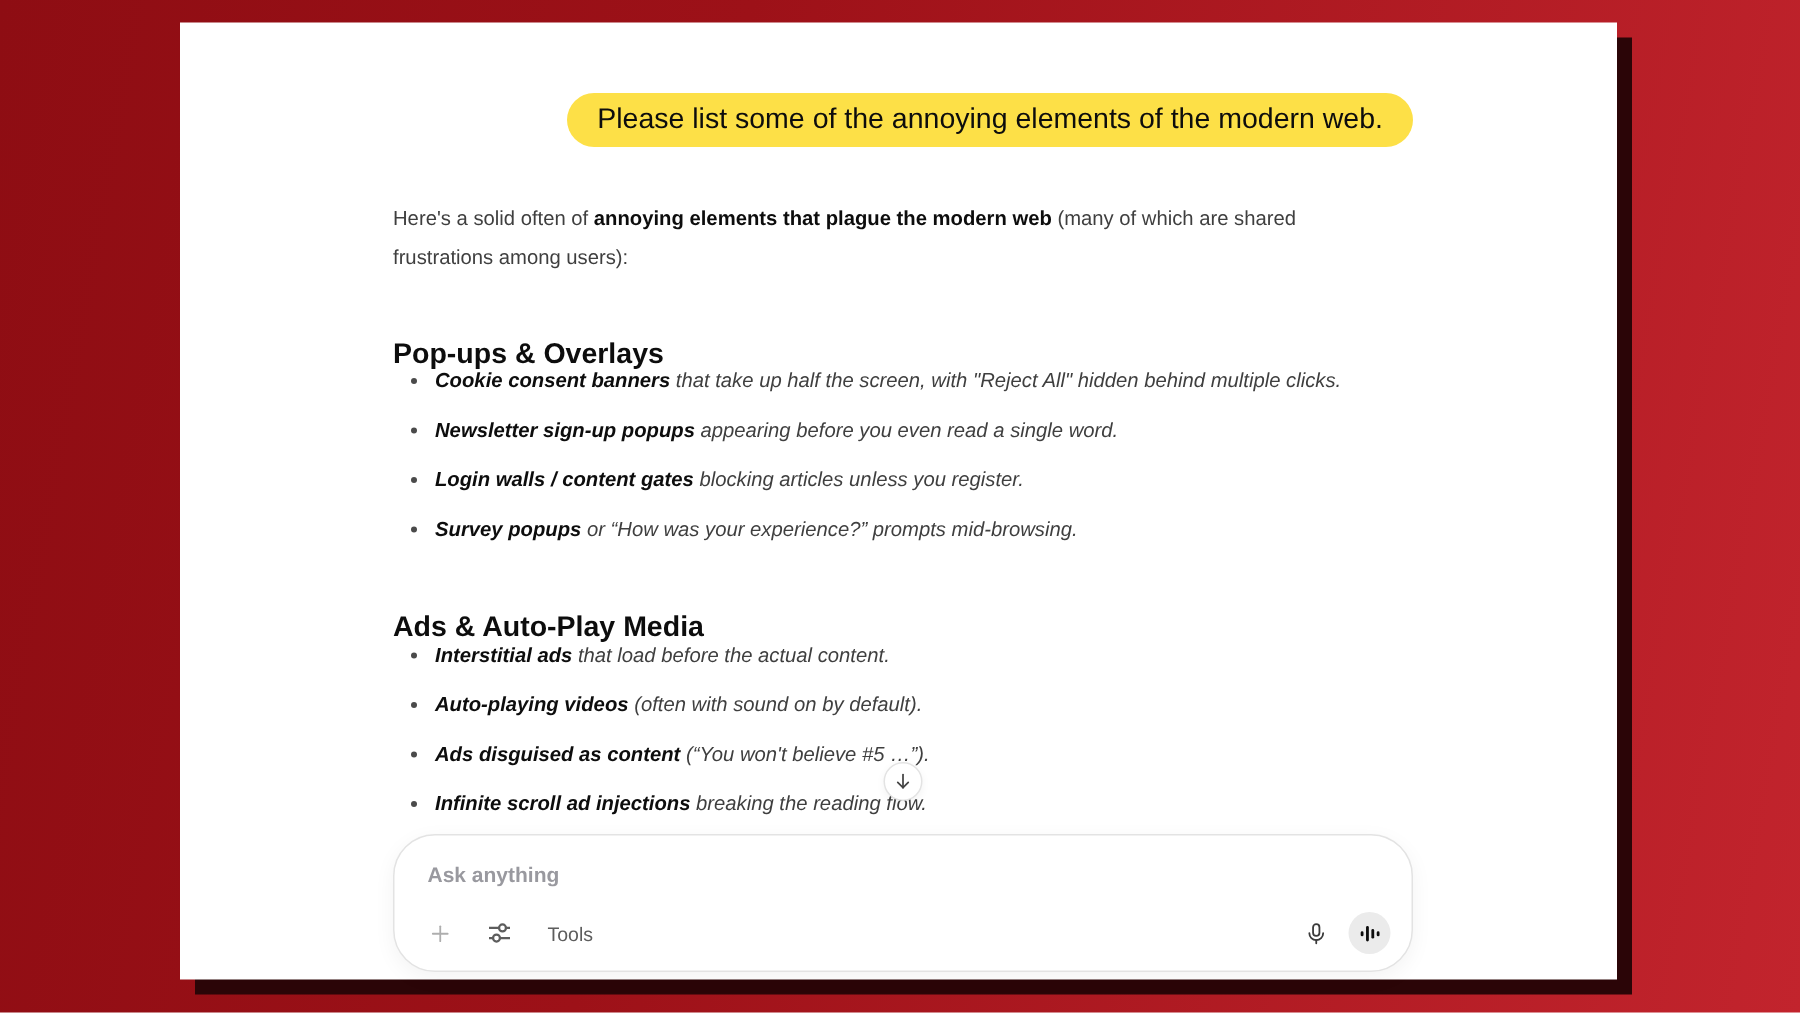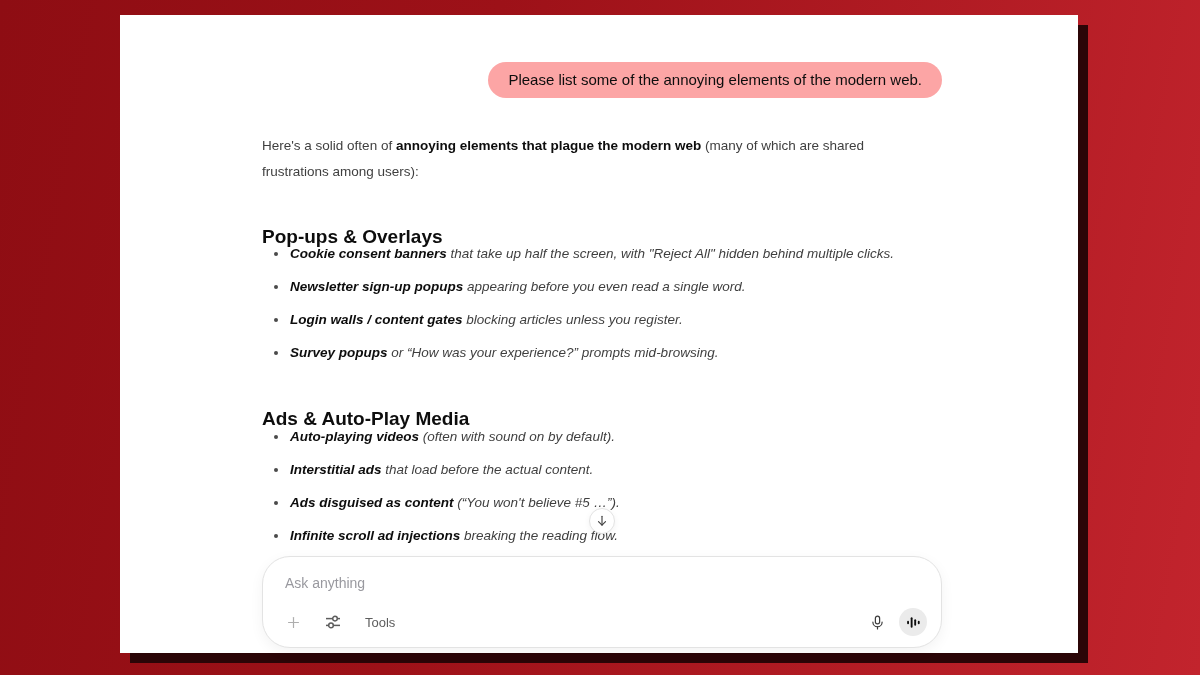--- a/index.html
+++ b/index.html
@@ -12,22 +12,22 @@
   .card {
     position:absolute; left:120px; top:15px; width:958px; height:638px;
     background:#ffffff;
     box-shadow: 10px 10px 0 0 #2b0507;
   }
   .column { position:absolute; left:142px; top:0; width:680px; height:100%; }
 
   
   .bubble-row { position:absolute; top:47px; right:0; width:100%; display:flex; justify-content:flex-end; }
   .bubble {
-    background:#fca5a5; color:#0d0d0d; border-radius:18px;
-    padding:8px 20px; font-size:15px; line-height:20px; white-space:nowrap;
+    background:#fde047; color:#0d0d0d; border-radius:18px;
+    padding:8px 20px; font-size:19px; line-height:20px; white-space:nowrap;
   }
 
   
   .intro { position:absolute; top:118px; left:0; width:660px;
     font-size:13.5px; line-height:26px; color:#3f3f3f; }
   .intro strong { color:#0d0d0d; font-weight:700; }
 
   .h-sec { position:absolute; left:0; font-size:19px; line-height:26px; font-weight:700; color:#0d0d0d;margin-top:16px; }
   .blist { position:absolute; left:0; width:670px; list-style:none;font-style:italic; }
   .blist li {
@@ -50,21 +50,21 @@
 
   
   .composer {
     position:absolute; left:0; top:541px; width:680px; height:92px;
     background:#fff; border:1px solid #e3e3e3; border-radius:28px;
     box-shadow:0 4px 14px rgba(0,0,0,0.05); z-index:4;
   }
   .composer-input {
     position:absolute; left:22px; top:12px; width:560px; height:28px;
     border:none; outline:none; font-family:inherit;
-    font-size:14px; color:#0d0d0d; background:transparent;
+    font-size:14px; color:#0d0d0d; background:transparent;font-weight:bold;
   }
   .composer-input::placeholder { color:#99999f; }
   .composer-bottom {
     position:absolute; left:0; bottom:10px; width:100%; height:30px;
     display:flex; align-items:center; padding:0 14px 0 16px;
   }
   .icon-btn {
     width:28px; height:28px; display:flex; align-items:center; justify-content:center;
     border:none; background:transparent; cursor:pointer; border-radius:50%;
   }
@@ -97,22 +97,22 @@
     <h2 class="h-sec" style="top:193px;">Pop-ups &amp; Overlays</h2>
     <ul class="blist" style="top:227px;">
         <li><strong>Cookie consent banners</strong><span> that take up half the screen, with "Reject All" hidden behind multiple clicks.</span></li>
         <li><strong>Newsletter sign-up popups</strong><span> appearing before you even read a single word.</span></li>
         <li><strong>Login walls / content gates</strong><span> blocking articles unless you register.</span></li>
         <li><strong>Survey popups</strong><span> or “How was your experience?” prompts mid-browsing.</span></li>
       </ul>
 
     <h2 class="h-sec" style="top:375px;">Ads &amp; Auto-Play Media</h2>
     <ul class="blist" style="top:410px;">
+        <li><strong>Interstitial ads</strong><span> that load before the actual content.</span></li>
         <li><strong>Auto-playing videos</strong><span> (often with sound on by default).</span></li>
-        <li><strong>Interstitial ads</strong><span> that load before the actual content.</span></li>
         <li><strong>Ads disguised as content</strong><span> (“You won't believe #5 …”).</span></li>
         <li><strong>Infinite scroll ad injections</strong><span> breaking the reading flow.</span></li>
       </ul>
 
     <button class="scroll-btn">
       <span style="display:flex;">
         <svg width="14" height="14" viewBox="0 0 24 24" fill="none" stroke="#444" stroke-width="2" stroke-linecap="round" stroke-linejoin="round">
           <line x1="12" y1="4" x2="12" y2="19"></line>
             <polyline points="6,13 12,19 18,13"></polyline>
         </svg>

